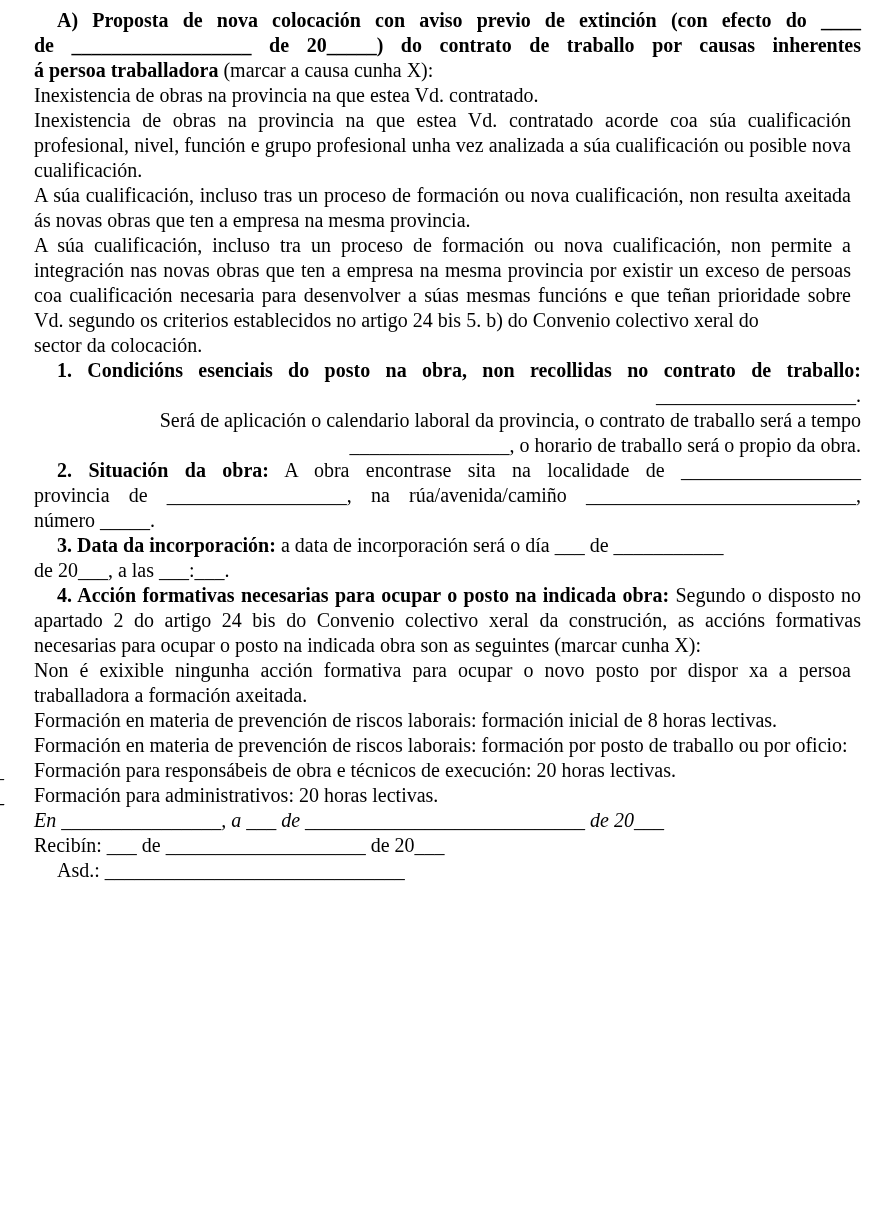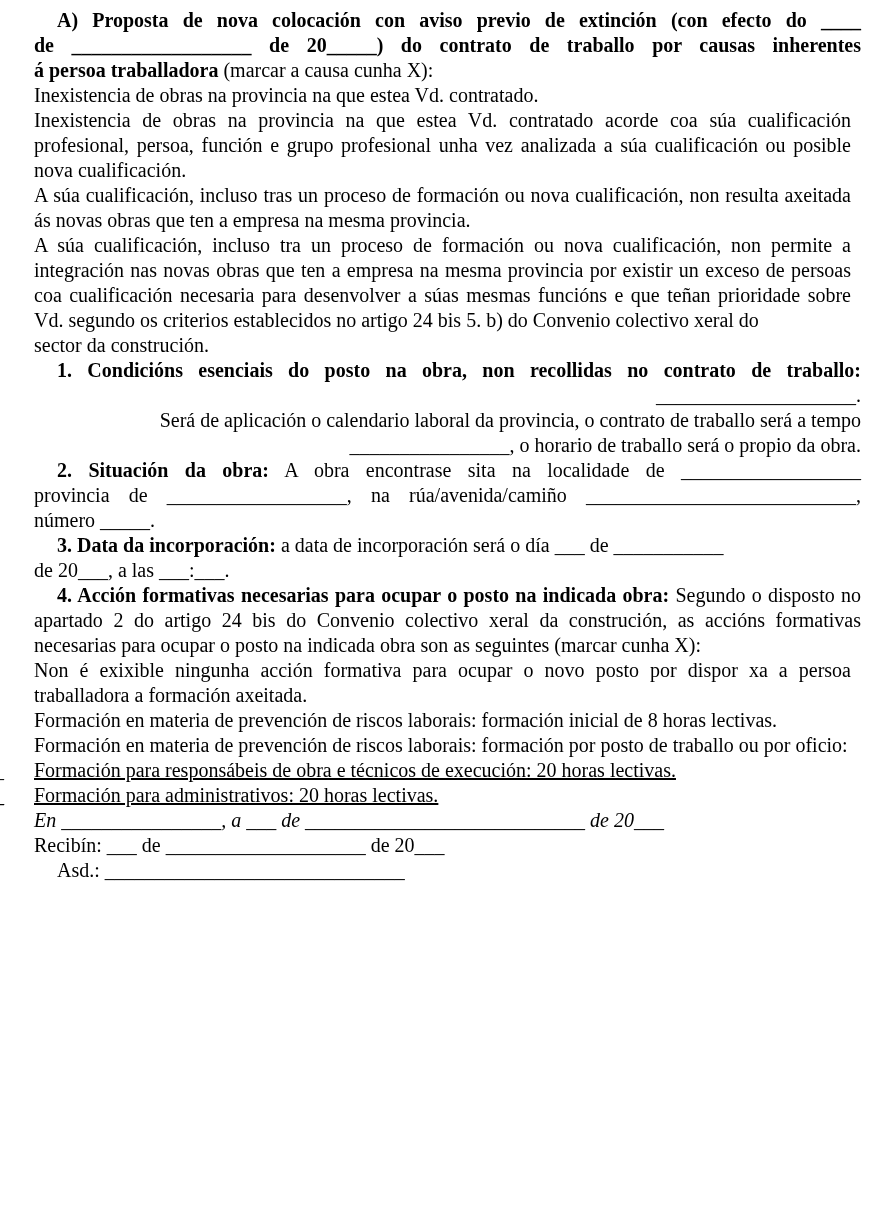--- a/index.html
+++ b/index.html
@@ -17,21 +17,21 @@
     overflow: hidden;
   }
   .page div, .page p { margin: 0; }
   .b   { font-weight: bold; }
   .j   { text-align: justify; }
   .jl  { text-align: justify; text-align-last: justify; }
   .ind { text-indent: 23px; }
 
   
   .chk-item { position: relative; margin-left: 129px; padding-right: 10px; text-align: justify; }
-  .sub-item { position: relative; margin-left: 254px; padding-right: 10px; text-align: justify; text-decoration: underline; }
+  .sub-item { position: relative; margin-left: 254px; padding-right: 10px; text-align: justify; }
   .sub-item > .blank { position: absolute; left: -60px; top: 0; }
 
   
   .ml23  { margin-left: 23px; }
   .ml129 { margin-left: 129px; text-align: right; }
   .ml188 { margin-left: 188px; }
   .ml380 { margin-left: 380px; }
 
   
   .gap-lista   { margin-top: 25px; }
@@ -58,31 +58,31 @@
     <span class="b">á persoa traballadora </span><span>(marcar a causa cunha X):</span>
   </div>
 
   <div class="gap-lista">
     <div class="chk-item">
       
       <span>Inexistencia de obras na provincia na que estea Vd. contratado.</span>
     </div>
     <div class="chk-item">
       
-      <span>Inexistencia de obras na provincia na que estea Vd. contratado acorde coa súa cualificación profesional, persoa, función e grupo profesional unha vez analizada a súa cualificación ou posible nova cualificación.</span>
+      <span>Inexistencia de obras na provincia na que estea Vd. contratado acorde coa súa cualificación profesional, nivel, función e grupo profesional unha vez analizada a súa cualificación ou posible nova cualificación.</span>
     </div>
     <div class="chk-item">
       
       <span>A súa cualificación, incluso tras un proceso de formación ou nova cualificación, non resulta axeitada ás novas obras que ten a empresa na mesma provincia.</span>
     </div>
     <div class="chk-item">
       
       <span>A súa cualificación, incluso tra un proceso de formación ou nova cualificación, non permite a integración nas novas obras que ten a empresa na mesma provincia por existir un exceso de persoas coa cualificación necesaria para desenvolver a súas mesmas funcións e que teñan prioridade sobre Vd. segundo os criterios establecidos no artigo 24 bis 5. b) do Convenio colectivo xeral do</span>
     </div>
-    <div>sector da construción.</div>
+    <div>sector da colocación.</div>
   </div>
 
   <div class="b jl ind">1. Condicións esenciais do posto na obra, non recollidas no contrato de traballo:</div>
   <div class="ml129 gap-c1blank">____________________.</div>
   <div class="j ml129">Será de aplicación o calendario laboral da provincia, o contrato de traballo será a tempo ________________, o horario de traballo será o propio da obra.</div>
 
   <div class="jl ind">
     <span class="b">2. Situación da obra:</span><span> A obra encontrase sita na localidade de __________________</span>
   </div>
   <div class="jl">provincia de __________________, na rúa/avenida/camiño ___________________________,</div>

